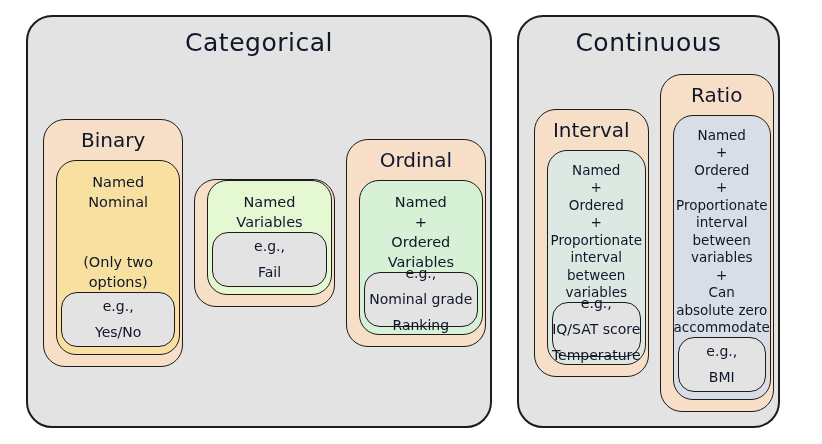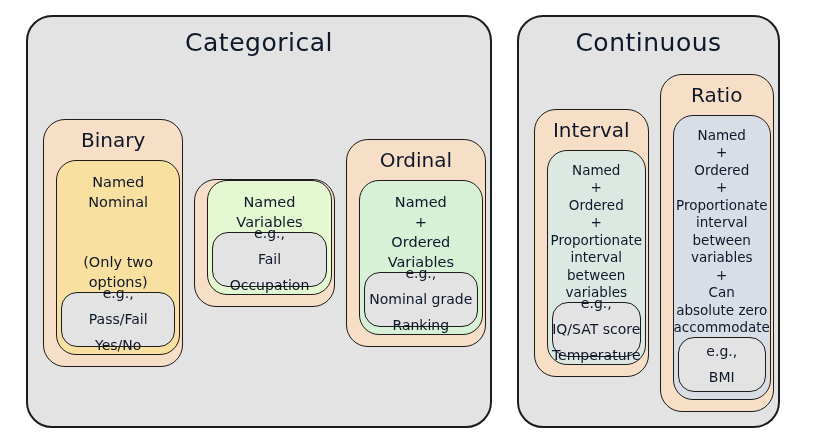--- a/index.html
+++ b/index.html
@@ -98,34 +98,32 @@
         <div class="col-header">Binary</div>
         <div class="col-body bg-binary">
           <div class="bline">Named</div>
           <div class="bline">Nominal</div>
           <div class="bline"></div>
           <div class="bline"></div>
           <div class="bline">(Only two</div>
           <div class="bline">options)</div>
           <div class="egbox">
             <div class="egline">e.g.,</div>
-            <div class="egline">Pass/Fail</div>
             <div class="egline">Yes/No</div>
           </div>
         </div>
       </div>
 
       <div class="col">
         <div class="col-body bg-nominal">
           <div class="bline">Named</div>
           <div class="bline">Variables</div>
           <div class="egbox">
             <div class="egline">e.g.,</div>
             <div class="egline">Fail</div>
-            <div class="egline">Occupation</div>
           </div>
         </div>
       </div>
 
       <div class="col">
         <div class="col-header">Ordinal</div>
         <div class="col-body bg-ordinal">
           <div class="bline">Named</div>
           <div class="bline">+</div>
           <div class="bline">Ordered</div>

